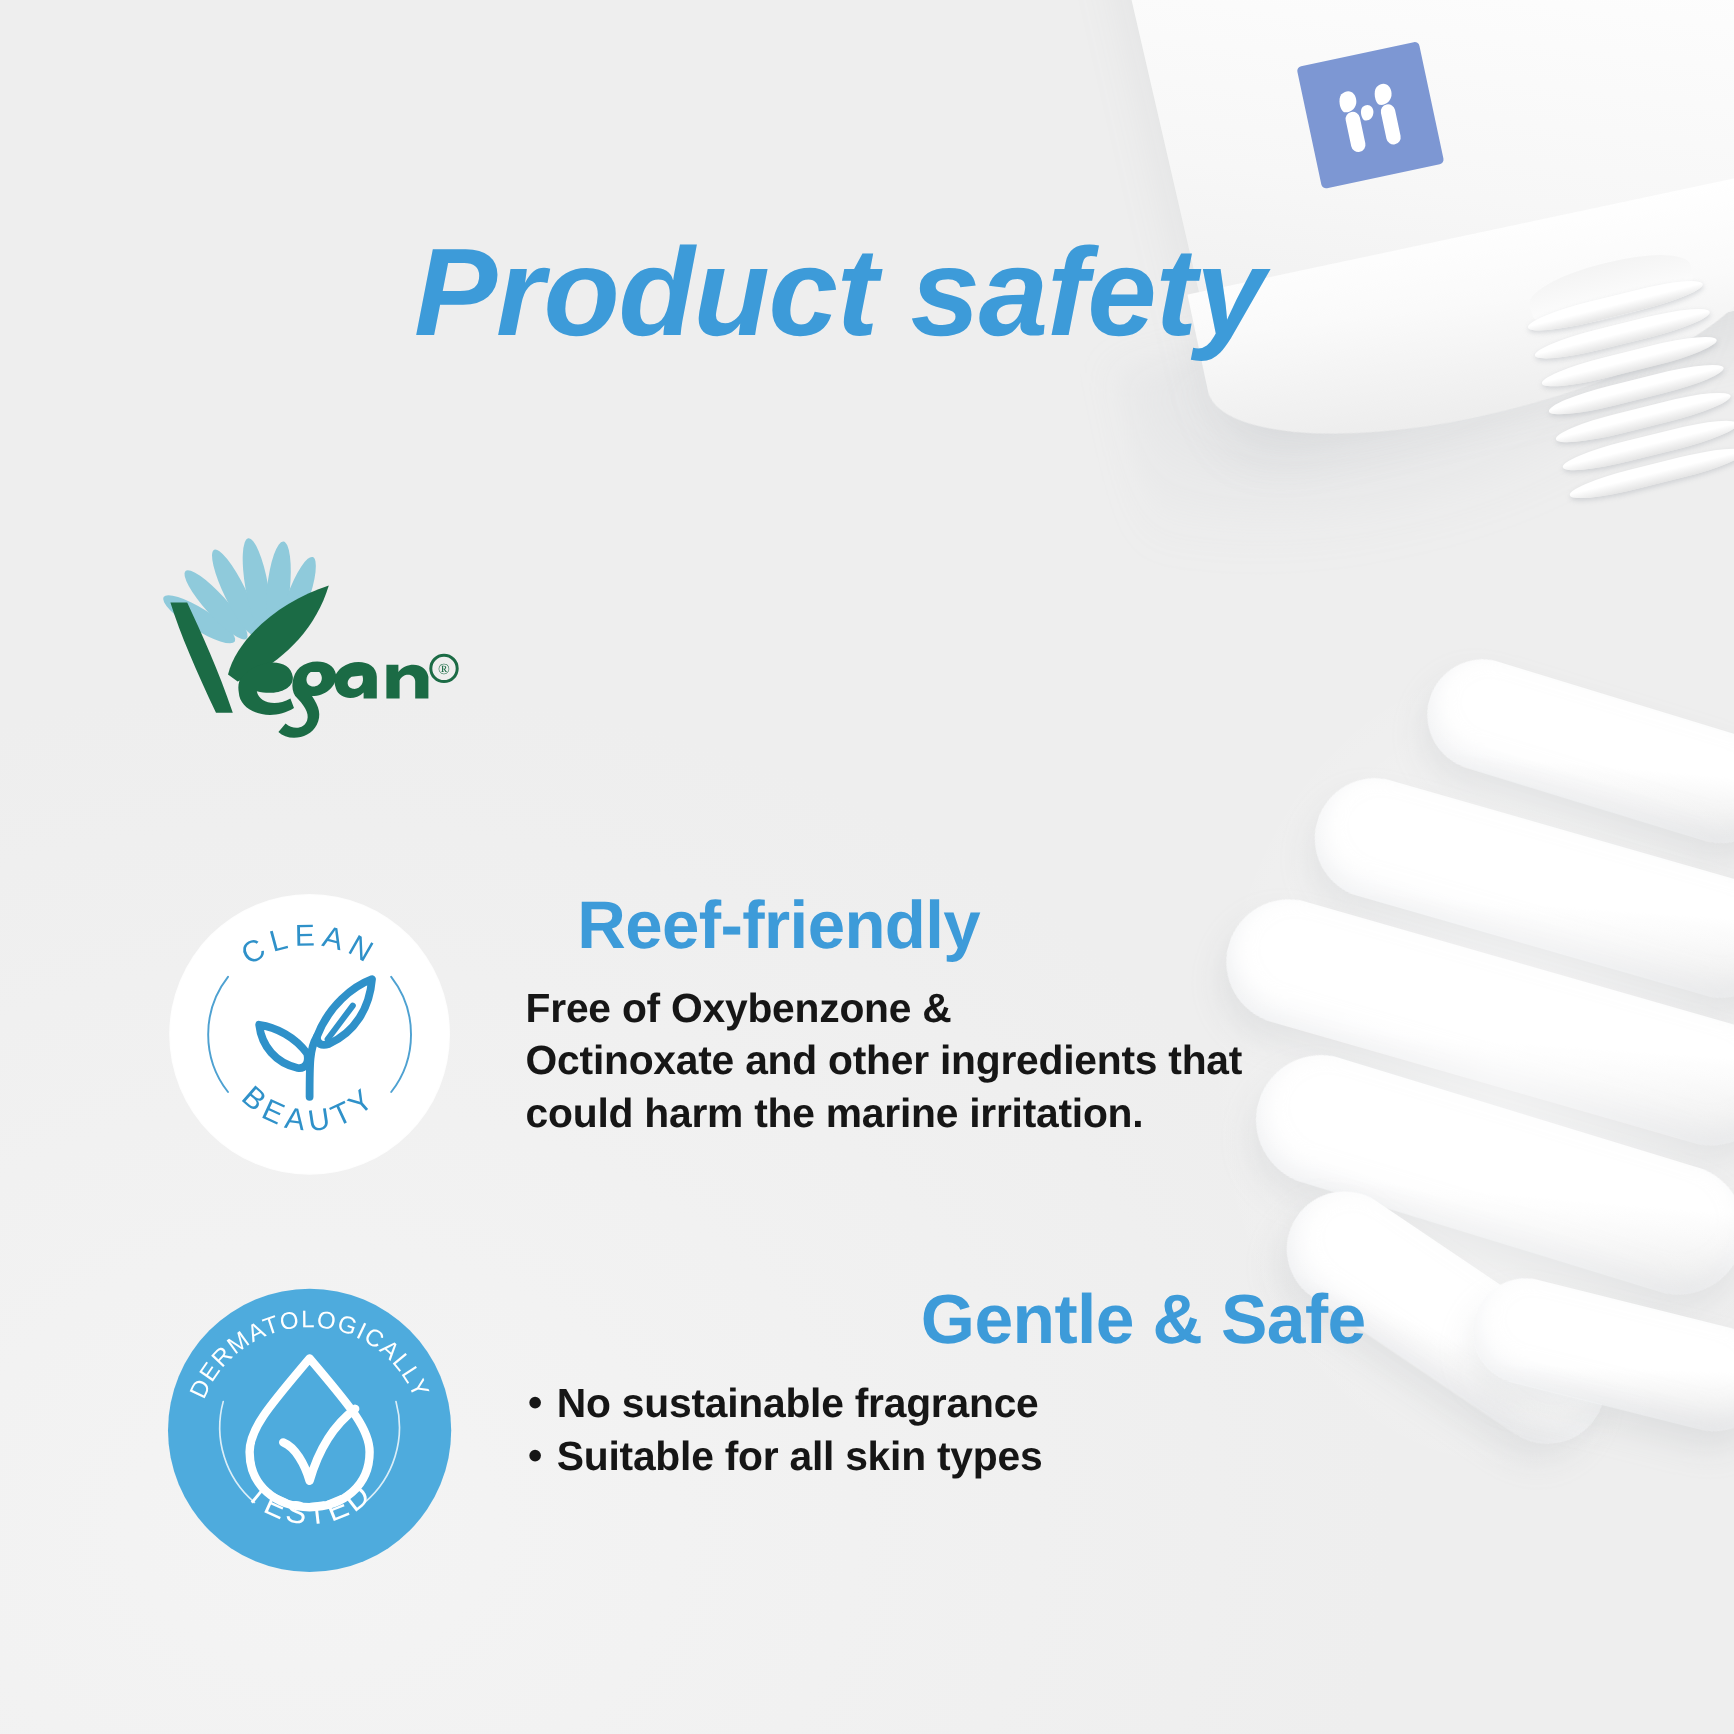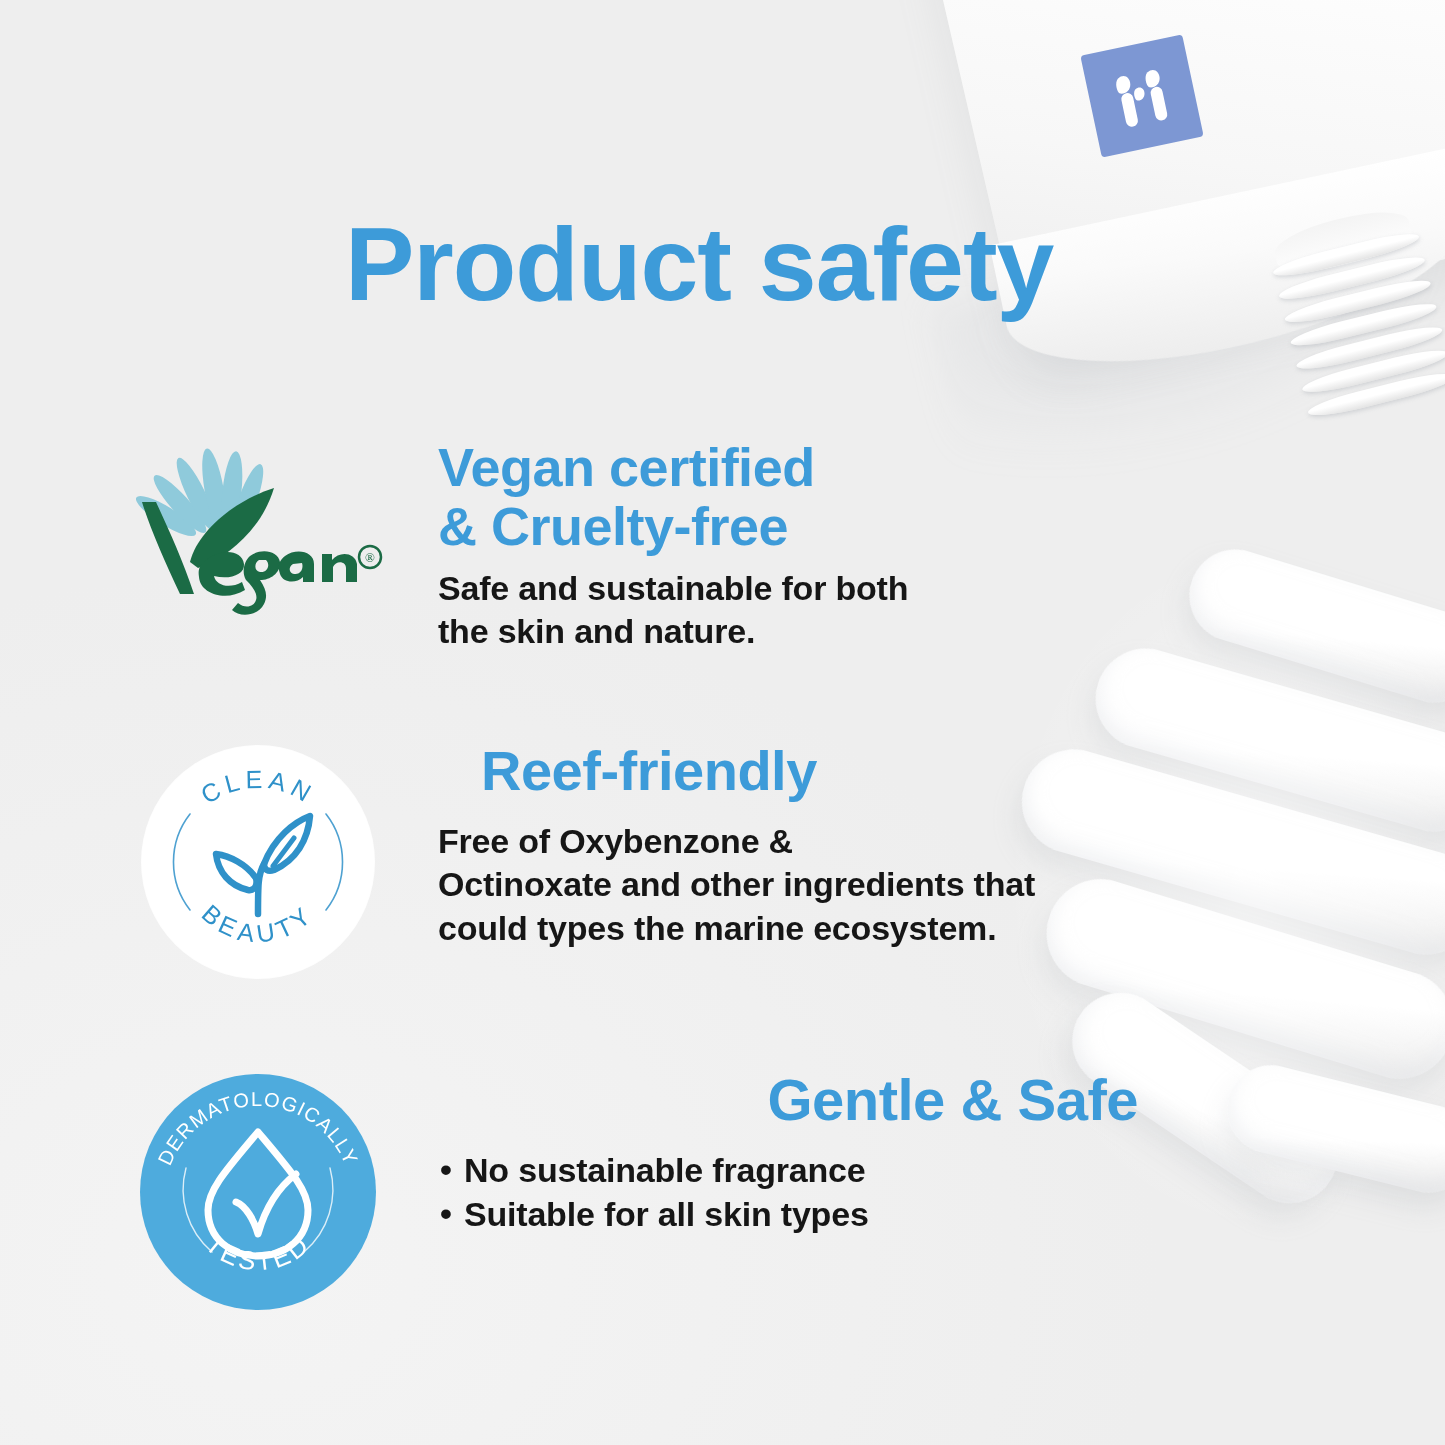--- a/index.html
+++ b/index.html
@@ -123,28 +123,29 @@
     width: 460px;
     height: 700px;
     background: radial-gradient(ellipse at 55% 50%, rgba(255,255,255,0.55) 0%, rgba(255,255,255,0) 70%);
     pointer-events: none;
   }
 
   
   .page-title {
     position: absolute;
     left: 345px;
-    top: 212px;
+    top: 192px;
     font-size: 104px;
     font-weight: bold;
     letter-spacing: -1px;
     color: #3d9bd9;
     line-height: 1.0;
     white-space: nowrap;
     z-index: 6;
+    font-style: italic;
   }
 
   
   .features {
     position: absolute;
     left: 0;
     top: 0;
     width: 1445px;
     z-index: 5;
   }
@@ -304,30 +305,20 @@
             </g>
 
             <g fill="none" stroke="#1b6b45" stroke-width="2.5">
               <circle cx="242" cy="113" r="11"></circle>
             </g>
             <text x="242" y="118" font-family="'Liberation Serif', serif" font-size="13" fill="#1b6b45" text-anchor="middle">®</text>
           </svg>
         </div>
       </div>
 
-      <div class="feature-text">
-        <h2 class="feature-heading">
-          <span>Vegan certified</span><br>
-          <span>&amp; Cruelty-free</span>
-        </h2>
-        <p class="feature-body">
-          <span>Safe and sustainable for both</span><br>
-          <span>the skin and nature.</span>
-        </p>
-      </div>
     </div>
 
     <div class="feature-row row-1">
       <div class="badge-slot">
         <div class="clean-badge">
           <svg viewBox="0 0 232 232" width="232" height="232" aria-hidden="true">
             <defs>
               <path id="cb-top" d="M 34 124 A 82 82 0 0 1 198 124"></path>
               <path id="cb-bot" d="M 40 120 A 76 76 0 0 0 192 120"></path>
             </defs>
@@ -351,21 +342,21 @@
             </g>
           </svg>
         </div>
       </div>
 
       <div class="feature-text">
         <h2 class="feature-heading">Reef-friendly</h2>
         <p class="feature-body">
           <span>Free of Oxybenzone &amp;</span><br>
           <span>Octinoxate and other ingredients that</span><br>
-          <span>could types the marine ecosystem.</span>
+          <span>could harm the marine irritation.</span>
         </p>
       </div>
     </div>
 
     <div class="feature-row row-2">
       <div class="badge-slot">
         <div class="derm-badge">
           <svg viewBox="0 0 236 236" width="236" height="236" aria-hidden="true">
             <defs>
               <path id="dt-top" d="M 24 126 A 94 94 0 0 1 212 126"></path>

